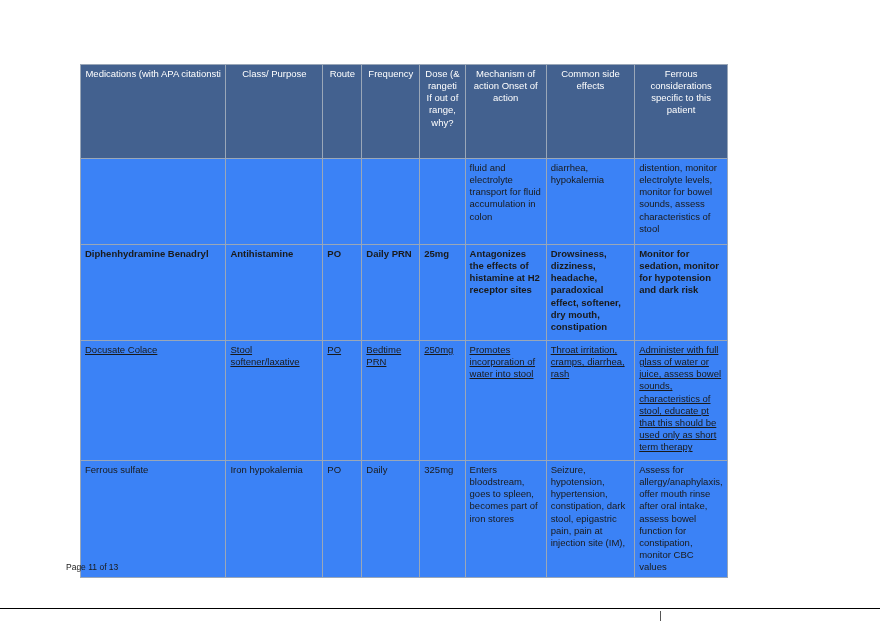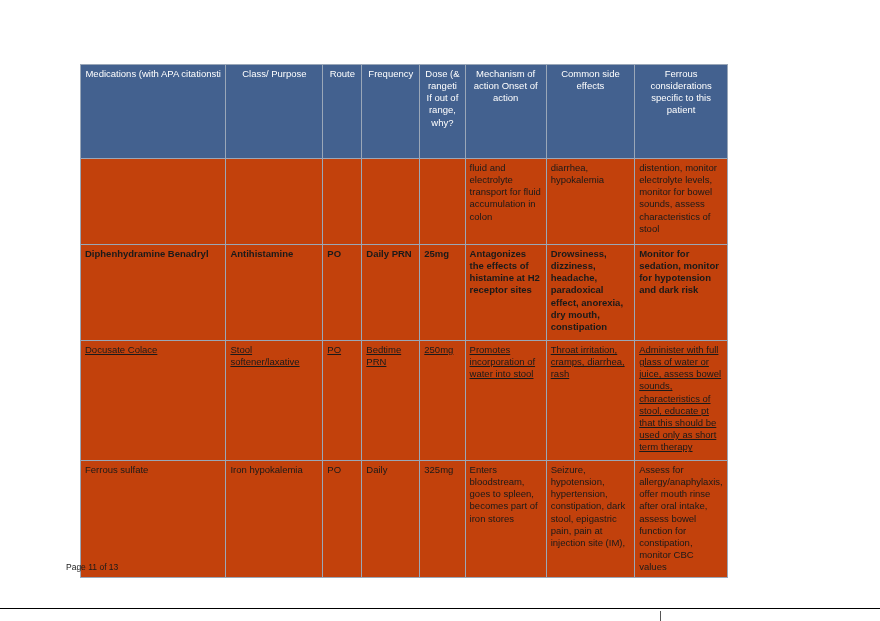--- a/index.html
+++ b/index.html
@@ -56,21 +56,21 @@
   }
   .col0 { width: 138px; }
   .col1 { width: 92px; }
   .col2 { width: 37px; }
   .col3 { width: 55px; }
   .col4 { width: 43px; }
   .col5 { width: 77px; }
   .col6 { width: 84px; }
   .col7 { width: 88px; }
 
-  tbody td { background: #c2410c; }
+  tbody td { background: #3b82f6; }
 
   .row-partial td { height: 78px; }
   .row-benadryl td { height: 88px; font-weight: bold; }
   .row-colace td { height: 112px; text-decoration: underline; }
   .row-ferrous td { height: 95px; }
 
   .footer {
     position: absolute;
     left: 66px;
     top: 562px;
@@ -145,21 +145,21 @@
           <td>diarrhea, hypokalemia</td>
           <td>distention, monitor electrolyte levels, monitor for bowel sounds, assess characteristics of stool</td>
         </tr>
         <tr class="row-benadryl">
           <td>Diphenhydramine Benadryl</td>
           <td>Antihistamine</td>
           <td>PO</td>
           <td>Daily PRN</td>
           <td>25mg</td>
           <td>Antagonizes the effects of histamine at H2 receptor sites</td>
-          <td>Drowsiness, dizziness, headache, paradoxical effect, anorexia, dry mouth, constipation</td>
+          <td>Drowsiness, dizziness, headache, paradoxical effect, softener, dry mouth, constipation</td>
           <td>Monitor for sedation, monitor for hypotension and dark risk</td>
         </tr>
         <tr class="row-colace">
           <td>Docusate Colace</td>
           <td>Stool softener/laxative</td>
           <td>PO</td>
           <td>Bedtime PRN</td>
           <td>250mg</td>
           <td>Promotes incorporation of water into stool</td>
           <td>Throat irritation, cramps, diarrhea, rash</td>

